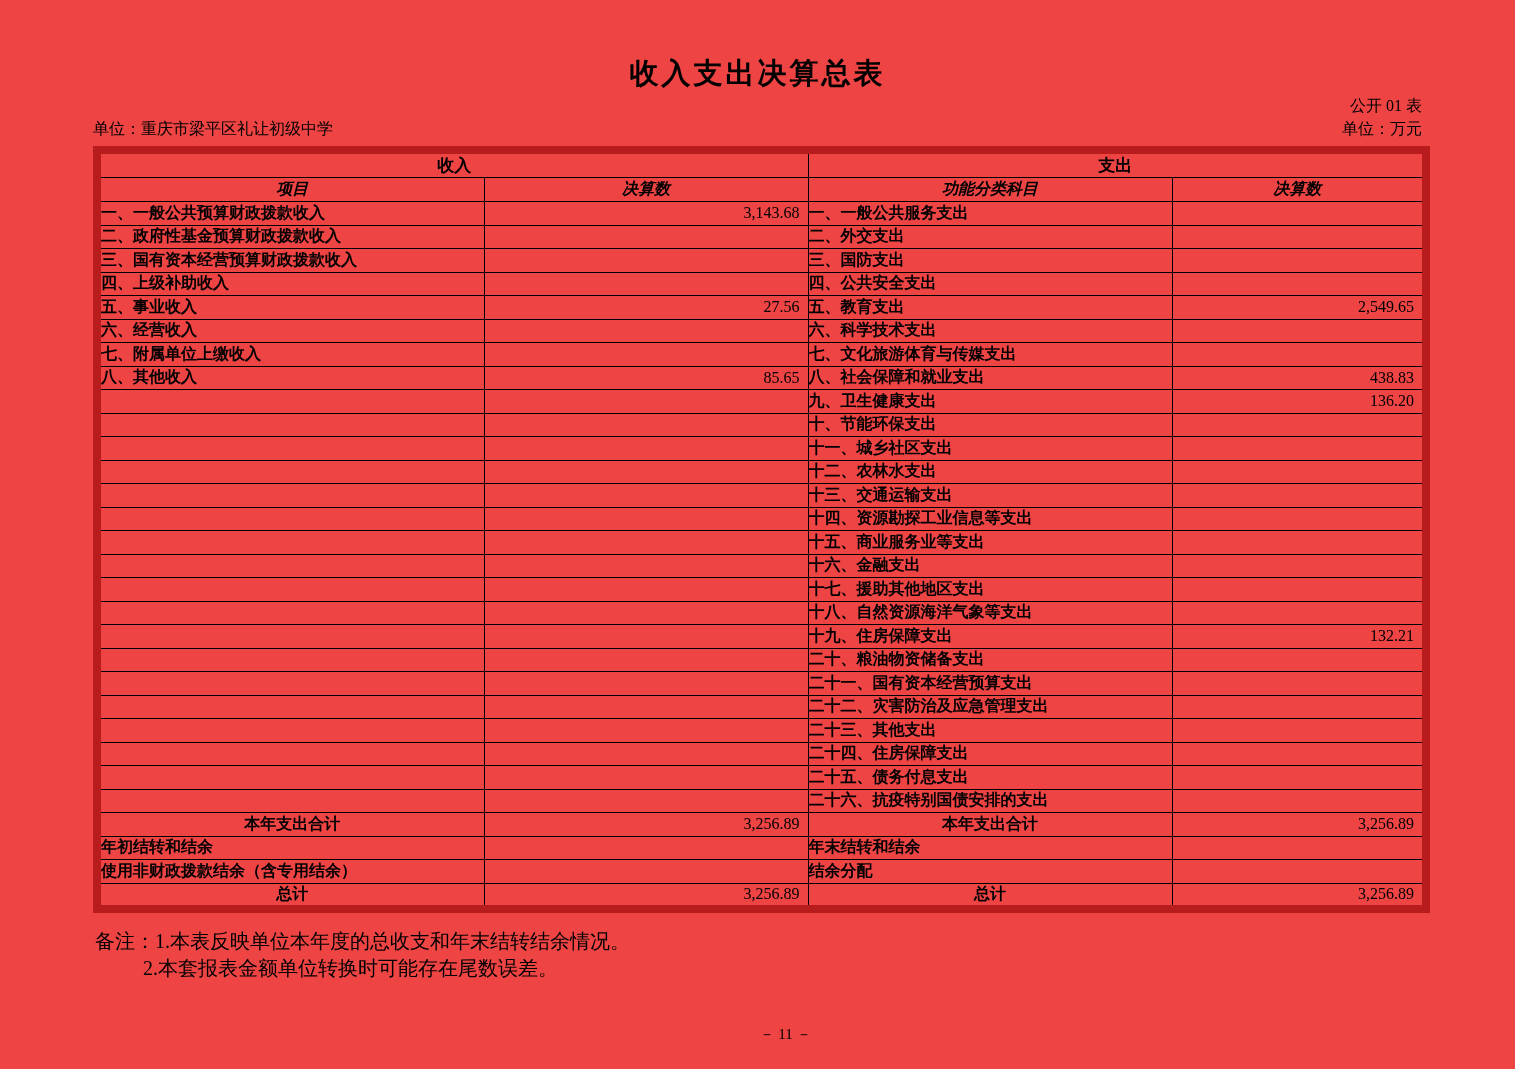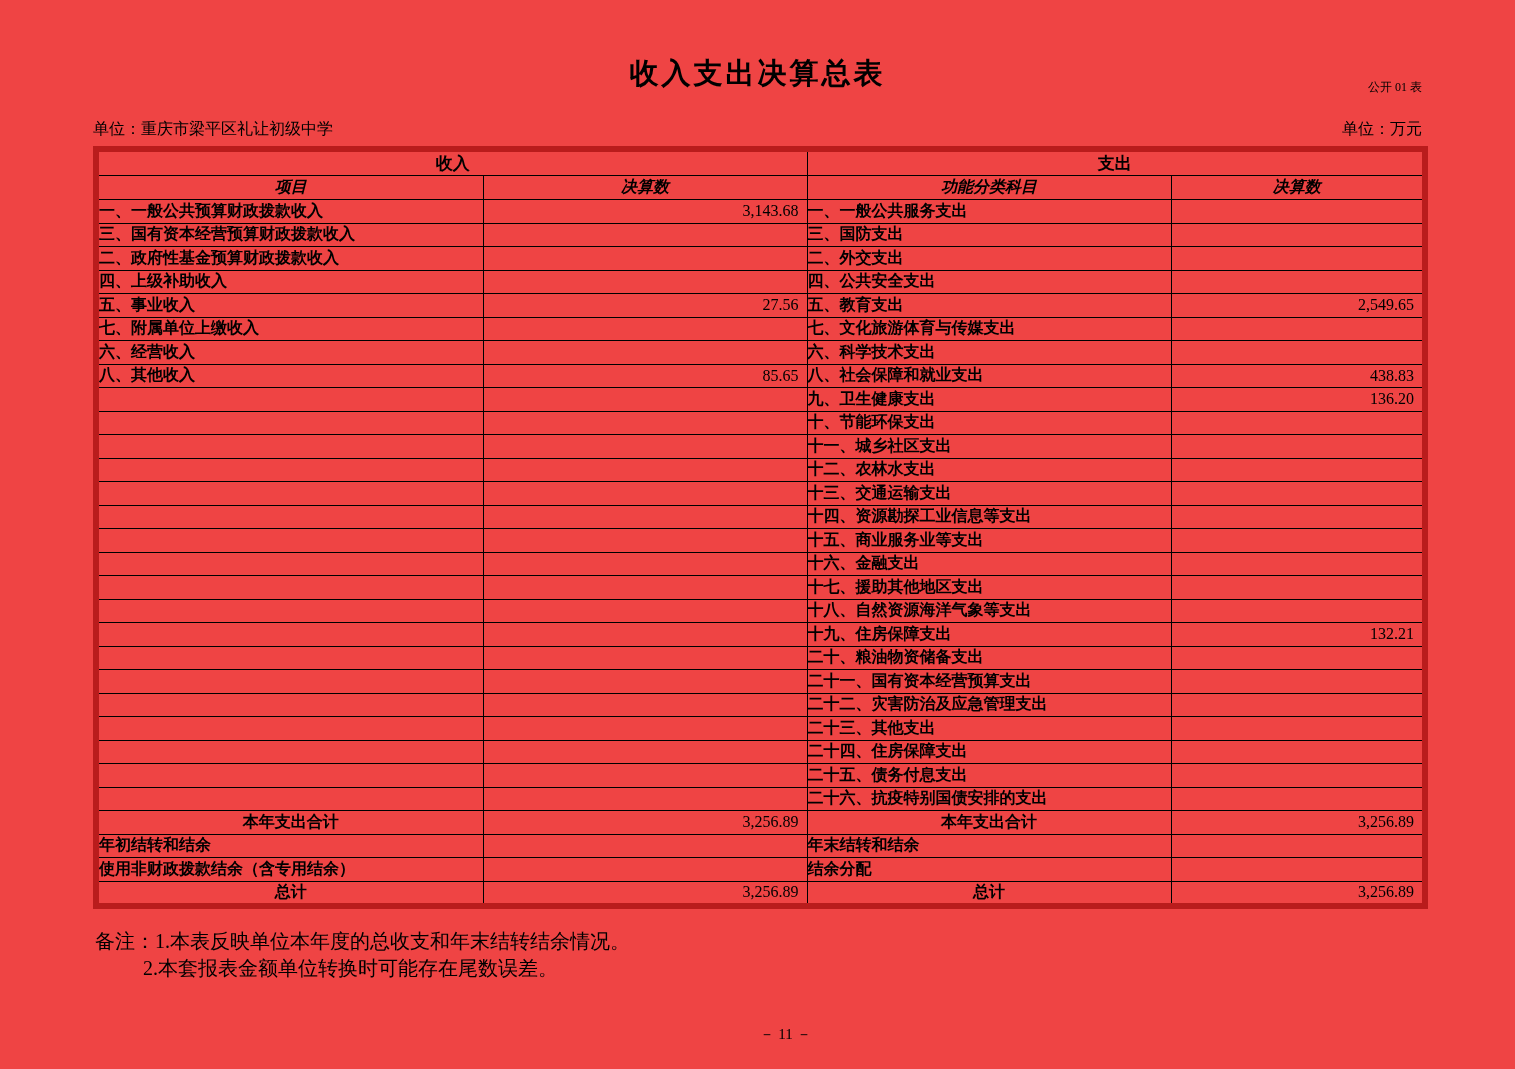--- a/index.html
+++ b/index.html
@@ -7,30 +7,30 @@
   body { font-family:"Liberation Serif","DejaVu Serif",serif; color:#000; }
   .page {
     position:relative; width:1515px; height:1069px;
     background:#ef4444; overflow:hidden; margin:0 auto;
   }
   .doc-title {
     position:absolute; top:54px; left:0; width:100%;
     text-align:center; font-size:29px; font-weight:bold; letter-spacing:3px;
   }
   .table-code {
-    position:absolute; top:79px; right:93px; font-size:12px;
+    position:absolute; top:96px; right:93px; font-size:16px;
   }
   .unit-line {
     position:absolute; top:119px; left:93px; right:93px;
     display:flex; justify-content:space-between; font-size:16px;gap:40px;
   }
   table.fin {
     position:absolute; top:146px; left:93px; width:1329px;
     border-collapse:collapse; table-layout:fixed;
-    border:6px solid #b91c1c;
+    border:8px solid #b91c1c;
   }
   table.fin td {
     border:1px solid #000; overflow:hidden; white-space:nowrap;
     font-size:16px; vertical-align:middle;
   }
   tr.sec-header td {
     height:24px; text-align:center; font-weight:bold; font-size:17px;
   }
   tr.col-header td {
     height:24px; text-align:center; font-weight:bold; font-size:16px;font-style:italic;
@@ -81,53 +81,53 @@
         <td>决算数</td>
       </tr>
 
     <tr class="data-row">
           <td class="lbl">一、一般公共预算财政拨款收入</td>
           <td class="val">3,143.68</td>
           <td class="lbl">一、一般公共服务支出</td>
           <td class="val"></td>
         </tr>
         <tr class="data-row">
+          <td class="lbl">二、政府性基金预算财政拨款收入</td>
+          <td class="val"></td>
+          <td class="lbl">二、外交支出</td>
+          <td class="val"></td>
+        </tr>
+        <tr class="data-row">
           <td class="lbl">三、国有资本经营预算财政拨款收入</td>
           <td class="val"></td>
           <td class="lbl">三、国防支出</td>
-          <td class="val"></td>
-        </tr>
-        <tr class="data-row">
-          <td class="lbl">二、政府性基金预算财政拨款收入</td>
-          <td class="val"></td>
-          <td class="lbl">二、外交支出</td>
           <td class="val"></td>
         </tr>
         <tr class="data-row">
           <td class="lbl">四、上级补助收入</td>
           <td class="val"></td>
           <td class="lbl">四、公共安全支出</td>
           <td class="val"></td>
         </tr>
         <tr class="data-row">
           <td class="lbl">五、事业收入</td>
           <td class="val">27.56</td>
           <td class="lbl">五、教育支出</td>
           <td class="val">2,549.65</td>
         </tr>
         <tr class="data-row">
+          <td class="lbl">六、经营收入</td>
+          <td class="val"></td>
+          <td class="lbl">六、科学技术支出</td>
+          <td class="val"></td>
+        </tr>
+        <tr class="data-row">
           <td class="lbl">七、附属单位上缴收入</td>
           <td class="val"></td>
           <td class="lbl">七、文化旅游体育与传媒支出</td>
-          <td class="val"></td>
-        </tr>
-        <tr class="data-row">
-          <td class="lbl">六、经营收入</td>
-          <td class="val"></td>
-          <td class="lbl">六、科学技术支出</td>
           <td class="val"></td>
         </tr>
         <tr class="data-row">
           <td class="lbl">八、其他收入</td>
           <td class="val">85.65</td>
           <td class="lbl">八、社会保障和就业支出</td>
           <td class="val">438.83</td>
         </tr>
         <tr class="data-row">
           <td class="lbl"></td>

